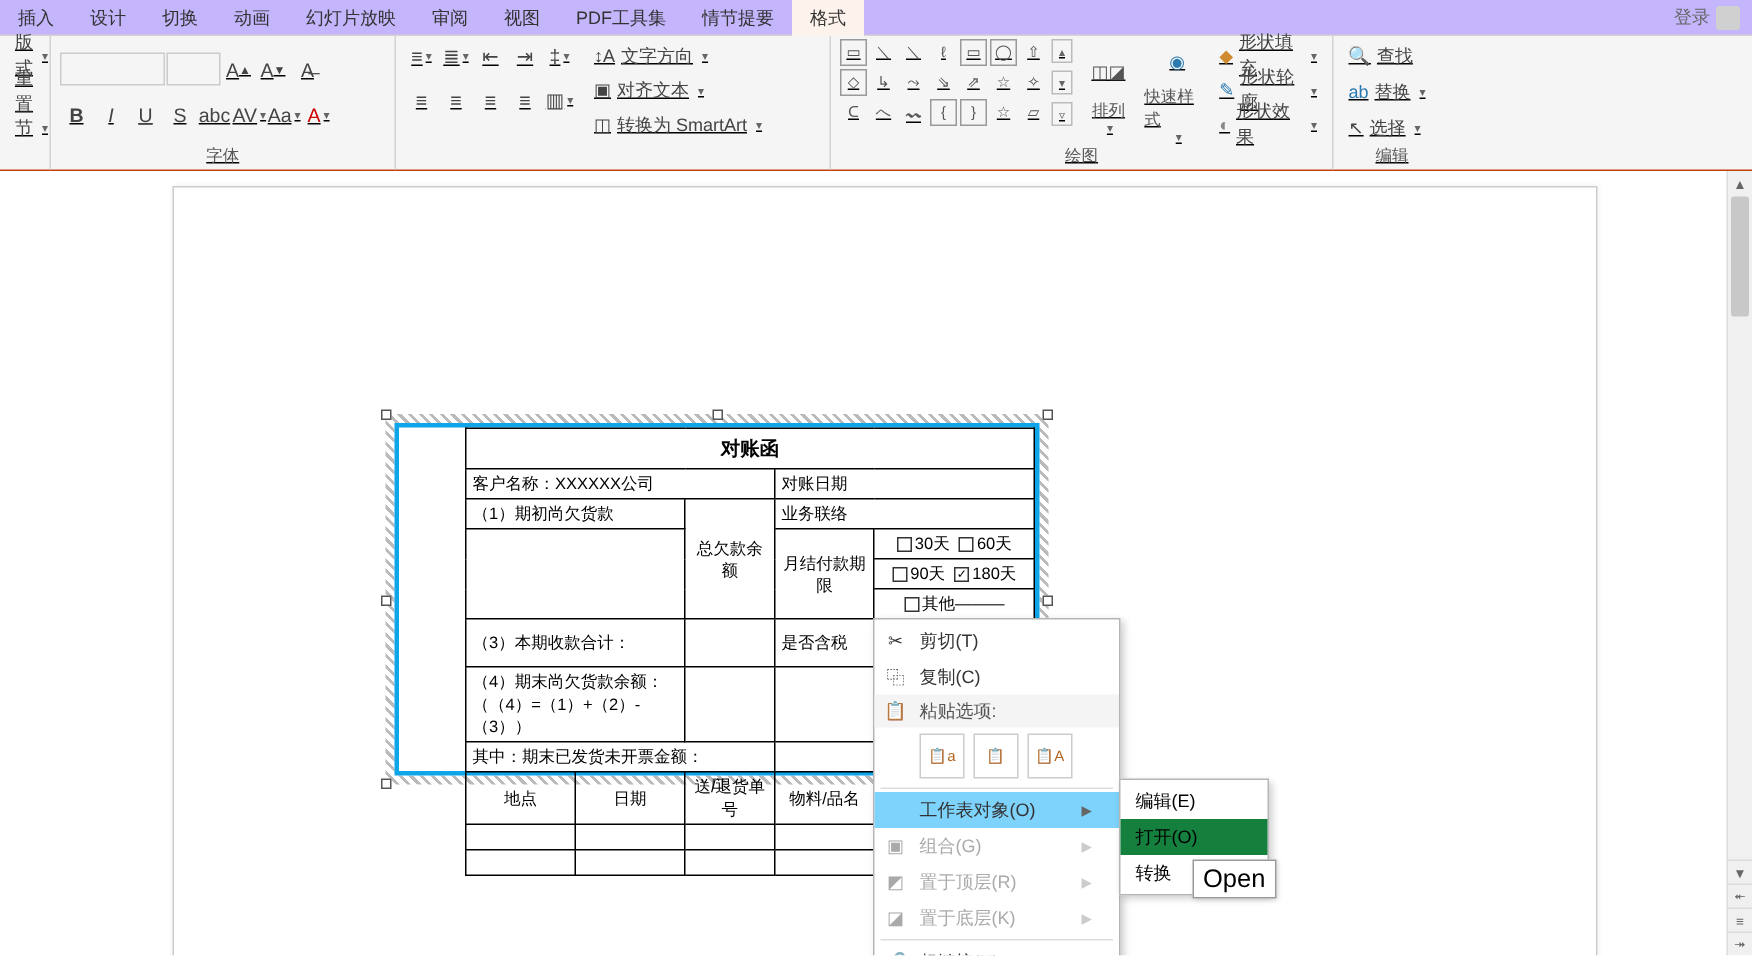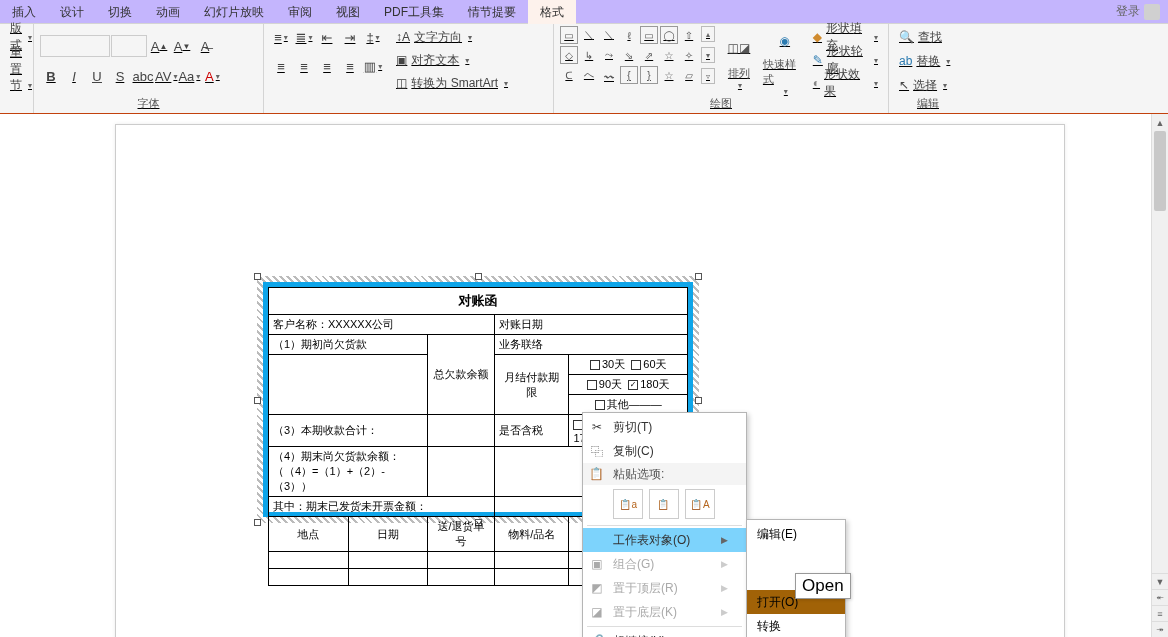--- a/index.html
+++ b/index.html
@@ -40,21 +40,21 @@
 .scroll-up, .scroll-down { height: 17px; display:flex; align-items:center; justify-content:center; font-size:9px; color:#666; cursor:pointer; }
 .scroll-thumb { position: absolute; left: 2px; right: 2px; top: 17px; height: 80px; background: #c8c8c8; border-radius: 2px; }
 .scroll-extra { position:absolute; bottom:0; left:0; right:0; }
 .scroll-extra .ex { height:16px; display:flex; align-items:center; justify-content:center; font-size:9px; color:#666; border-top:1px solid #ddd; }
 
 .page { position: absolute; left: 115px; top: 10px; width: 950px; height: 700px; background: #fff; border: 1px solid #ccc; box-shadow: 0 0 4px rgba(0,0,0,0.08); }
 
 
 .ole-wrap { position: absolute; left: 263px; top: 168px; width: 430px; height: 235px; }
 .ole-hatched { position:absolute; left:-6px; top:-6px; right:-6px; bottom:-6px; background: repeating-linear-gradient(45deg, #bbb 0 2px, #fff 2px 5px); }
-.ole-inner { position:absolute; inset:0; background:#fff; border:5px solid #0ea5e9; }
+.ole-inner { position:absolute; inset:0; background:#fff; border:3px solid #0ea5e9;padding-left:44px; }
 .ole-handle { position:absolute; width:7px; height:7px; background:#fff; border:1px solid #555; }
 .h-nw{left:-9px;top:-9px}.h-n{left:50%;top:-9px;margin-left:-3px}.h-ne{right:-9px;top:-9px}
 .h-w{left:-9px;top:50%;margin-top:-3px}.h-e{right:-9px;top:50%;margin-top:-3px}
 .h-sw{left:-9px;bottom:-9px}.h-s{left:50%;bottom:-9px;margin-left:-3px}.h-se{right:-9px;bottom:-9px}
 
 .sheet-table { width:100%; border-collapse: collapse; font-size: 11px; color:#000; }
 .sheet-table th, .sheet-table td { border: 1px solid #000; padding: 2px 4px; vertical-align: middle; }
 .sheet-table .title-row td { text-align: center; font-weight: bold; font-size: 13px; padding: 4px; }
 .checkbox { display:inline-block; width:10px; height:10px; border:1px solid #333; margin-right:2px; vertical-align:middle; font-size:8px; line-height:8px; text-align:center; }
 
@@ -67,21 +67,21 @@
 .ctx-item .arrow { margin-left: auto; font-size: 9px; color: #666; }
 .ctx-item.disabled .arrow { color:#ccc; }
 .ctx-header { height: 22px; display:flex; align-items:center; padding-left:30px; background:#f4f4f4; color:#555; position:relative; }
 .ctx-header .icon { position:absolute; left:6px; width:16px; height:16px; display:flex; align-items:center; justify-content:center; }
 .paste-opts { display:flex; gap:6px; padding: 4px 0 4px 30px; }
 .paste-opts .opt { width:30px; height:30px; border:1px solid #ccc; display:flex; align-items:center; justify-content:center; font-size:10px; color:#b5651d; cursor:pointer; }
 .ctx-sep { height:1px; background:#ddd; margin:2px 4px; }
 
 .sub-menu { position:absolute; left:746px; top:405px; width:100px; background:#fff; border:1px solid #b5b5b5; box-shadow:2px 2px 5px rgba(0,0,0,0.2); padding:2px 0; font-size:12px; }
 .sub-item { height:24px; display:flex; align-items:center; padding:0 10px; cursor:default; }
-.sub-item.hover { background:#a16207;margin-top:44px; }
+.sub-item.hover { background:#15803d; }
 
 .tooltip { position:absolute; left:795px; top:459px; background:#fff; border:1px solid #999; padding:2px 6px; font-size:17px; box-shadow:1px 1px 3px rgba(0,0,0,0.15); }
 </style>
 </head>
 <body>
 
 <div class="ribbon-tabs">
   <div class="tab">插入</div>
   <div class="tab">设计</div>
   <div class="tab">切换</div>

